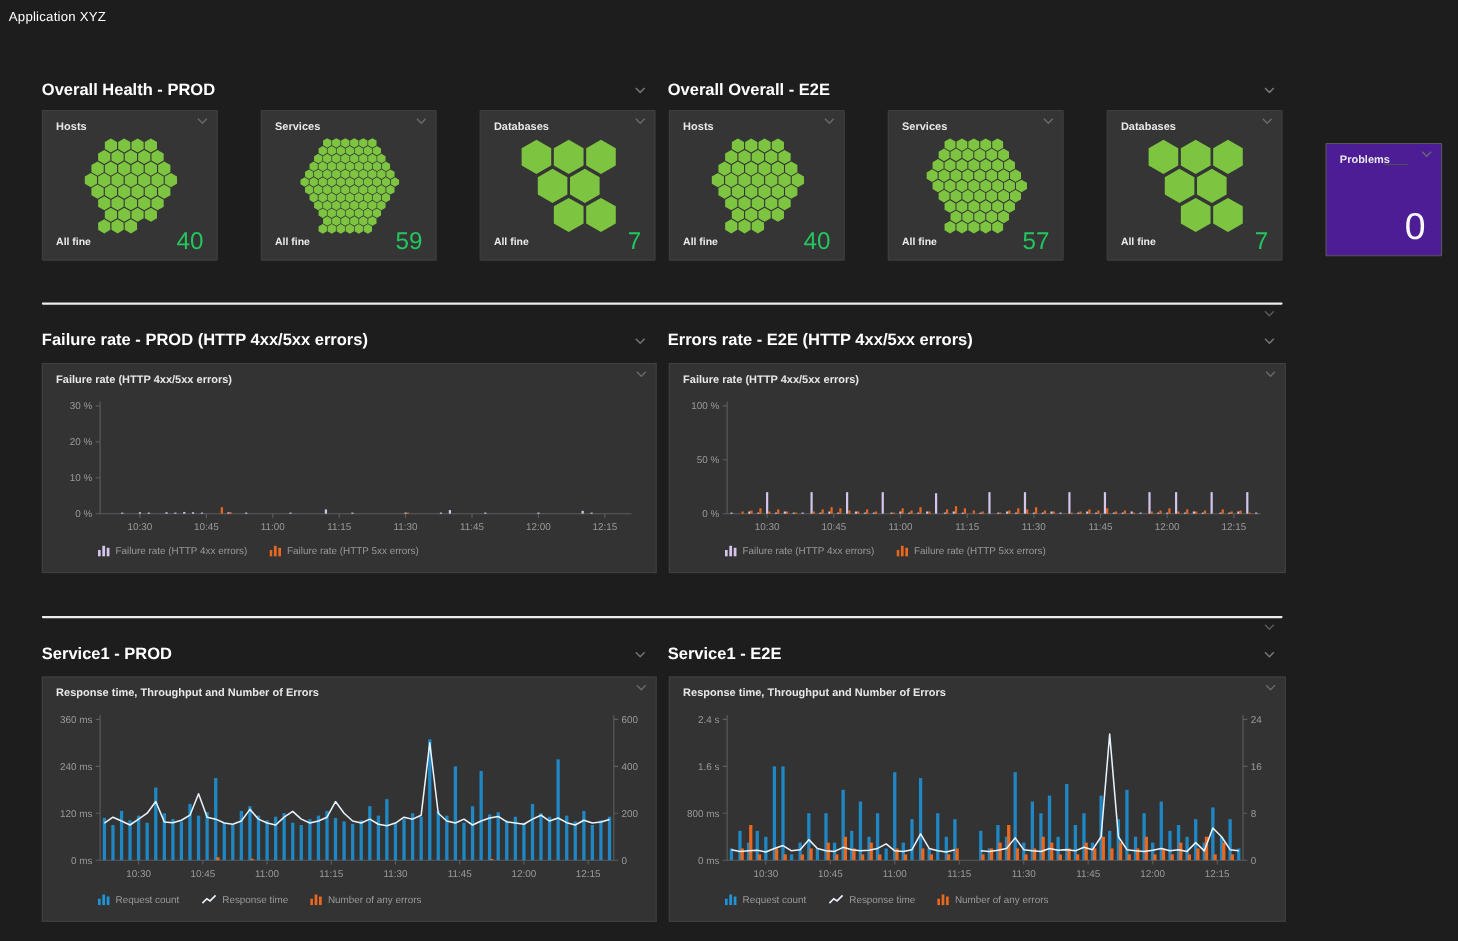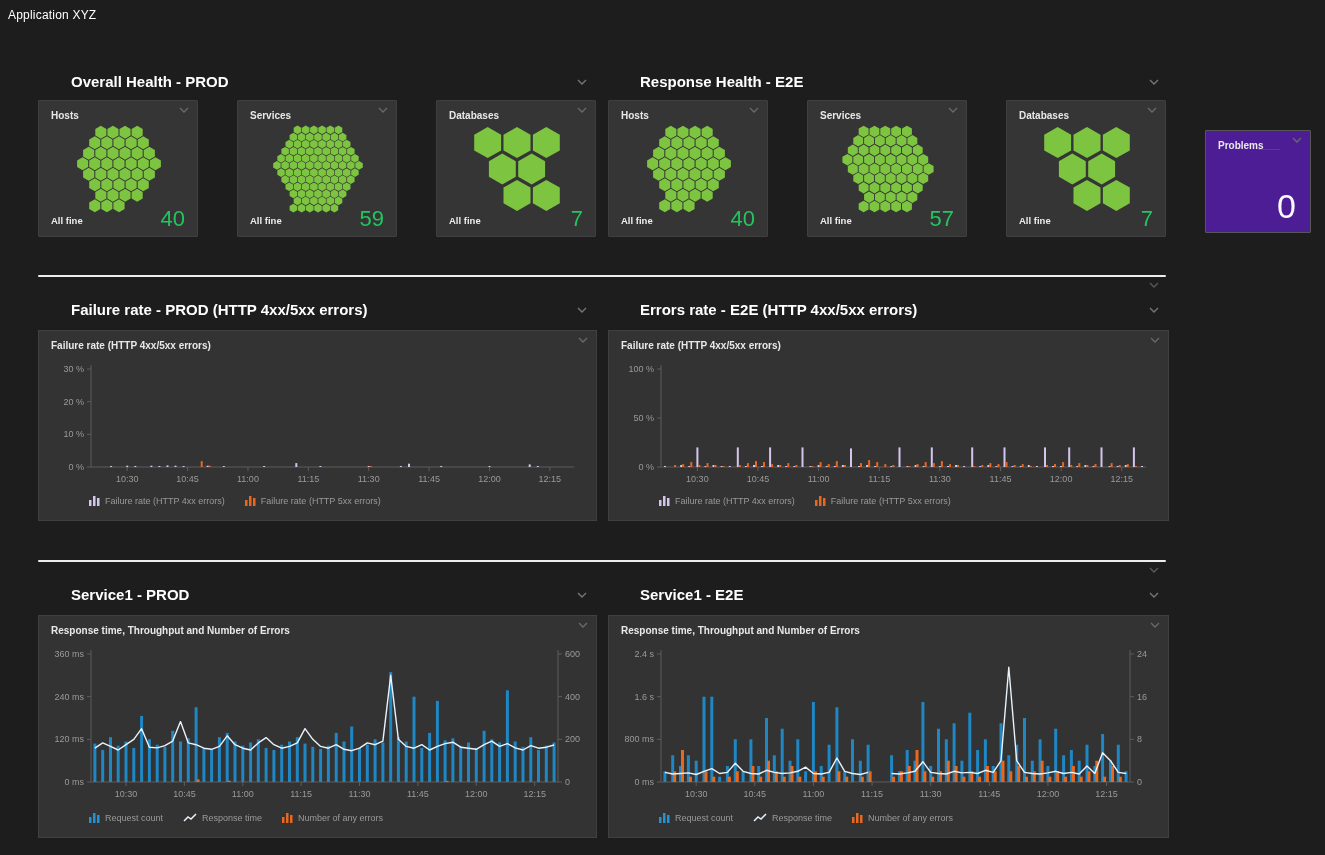--- a/index.html
+++ b/index.html
@@ -1,19 +1,19 @@
 <!DOCTYPE html>
 <html><head>
 <meta charset="utf-8">
 <style>
   * { margin:0; padding:0; box-sizing:border-box; }
   html,body { width:1325px; height:855px; background:#1d1d1d; font-family:"Liberation Sans",sans-serif; overflow:hidden; }
   .abs { position:absolute; }
   .page-title { left:8px; top:8px; font-size:12px; color:#ffffff; letter-spacing:.2px; }
-  .sec-hdr { font-size:15px; font-weight:bold; color:#ffffff;margin-left:33px; }
+  .sec-hdr { font-size:15px; font-weight:bold; color:#ffffff; }
   .chev { color:#757575; }
   .divider { height:2px; background:#ededed; border-radius:1px; }
   .tile { background:#353535; border:1px solid #3f3f3f; border-radius:1px; }
   .tile-hdr { position:absolute; left:12px; top:9px; font-size:10px; font-weight:bold; color:#e8e8e8; }
   .tile-chev { position:absolute; right:7px; top:5px; }
   .allfine { position:absolute; left:12px; bottom:10px; font-size:9.5px; font-weight:bold; color:#ededed; }
   .count { position:absolute; right:12px; bottom:4px; font-size:22px; font-weight:300; color:#22c55e; }
   .hexsvg { position:absolute; left:22px; top:24px; }
   .prob-tile { background:#4c1d95; border:1px solid #575757; }
   .prob-count { position:absolute; right:14px; bottom:6px; font-size:34px; font-weight:300; color:#fafafa; }
@@ -26,21 +26,21 @@
 </style>
 </head>
 <body>
 
 <div class="abs page-title">Application XYZ</div>
 
 <div class="abs sec-hdr" style="left:38px;top:73px;">Overall Health - PROD</div>
 <svg class="abs chev" style="left:576px;top:78px;" width="12" height="8">
     <path d="M2 2 L6 6 L10 2" stroke="#757575" fill="none" stroke-width="1.4"></path>
   </svg>
-<div class="abs sec-hdr" style="left:607px;top:73px;">Response Health - E2E</div>
+<div class="abs sec-hdr" style="left:607px;top:73px;">Overall Overall - E2E</div>
 <svg class="abs chev" style="left:1148px;top:78px;" width="12" height="8">
     <path d="M2 2 L6 6 L10 2" stroke="#757575" fill="none" stroke-width="1.4"></path>
   </svg>
 
 <div class="abs tile" style="left:38px;top:100px;width:160px;height:137px;">
   <div class="tile-hdr">Hosts</div>
   <svg class="tile-chev" width="12" height="8">
       <path d="M2 2 L6 6 L10 2" stroke="#6a6a6a" fill="none" stroke-width="1.3"></path>
     </svg>
   <svg class="hexsvg" width="116" height="88">

